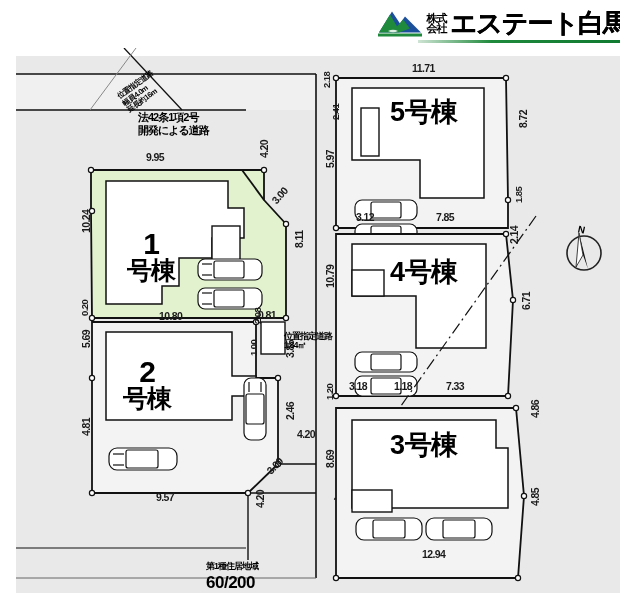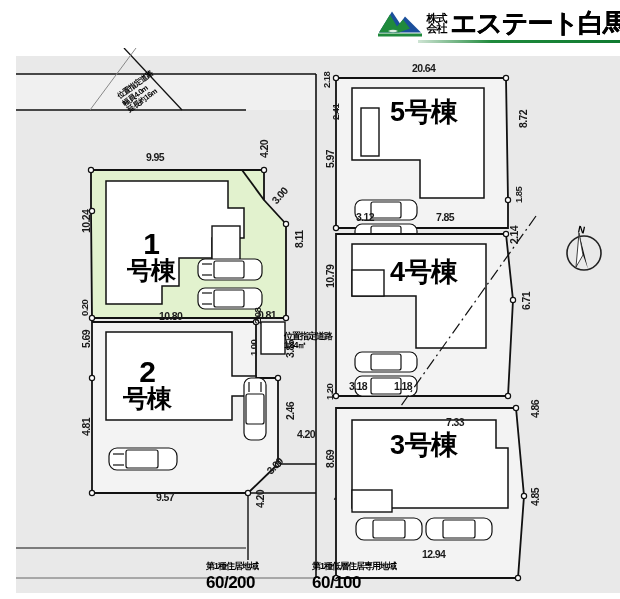--- a/index.html
+++ b/index.html
@@ -185,20 +185,24 @@
     
 
     
     <div class="rot-note" style="left:100px;top:46px;">
       <div>位置指定道路</div>
       <div>幅員4.0m</div>
       <div>延長約16m</div>
     </div>
 
     
+    <div class="roadnote" style="left:122px;top:63px;">
+      <div>法42条1項2号</div>
+      <div>開発による道路</div>
+    </div>
 
     
     <div class="note" style="left:268px;top:284px;">
       <div>位置指定道路</div>
       <div>1.84㎡</div>
     </div>
 
     
     <div class="house-no" style="left:96px;top:182px;width:78px;font-size:30px;">
       <div>1</div>
@@ -239,49 +243,45 @@
     <div class="dimv" style="left:232px;top:308px;font-size:9.5px;">1.00</div>
     <div class="dimv" style="left:268px;top:310px;">3.85</div>
     <div class="dimv" style="left:268px;top:372px;">2.46</div>
     <div class="dimv" style="left:248px;top:420px;transform:rotate(-46deg);">3.00</div>
     <div class="dimv" style="left:238px;top:460px;">4.20</div>
     <div class="dim" style="left:281px;top:380px;">4.20</div>
     <div class="dimv" style="left:308px;top:420px;">8.69</div>
     <div class="dimv" style="left:308px;top:352px;font-size:9.5px;">1.20</div>
 
     
-    <div class="dim" style="left:396px;top:14px;">20.64</div>
+    <div class="dim" style="left:396px;top:14px;">11.71</div>
     <div class="dimv" style="left:305px;top:40px;font-size:9.5px;">2.18</div>
     <div class="dimv" style="left:314px;top:72px;font-size:9.5px;">2.41</div>
     <div class="dimv" style="left:308px;top:120px;">5.97</div>
     <div class="dim" style="left:340px;top:163px;">3.12</div>
     <div class="dim" style="left:420px;top:163px;">7.85</div>
     <div class="dimv" style="left:501px;top:80px;">8.72</div>
     <div class="dimv" style="left:497px;top:155px;font-size:9.5px;">1.85</div>
 
     
     <div class="dimv" style="left:308px;top:240px;">10.79</div>
     <div class="dim" style="left:333px;top:332px;">3.18</div>
     <div class="dim" style="left:378px;top:332px;">1.18</div>
-    <div class="dim" style="left:430px;top:332px;margin-top:36px;">7.33</div>
+    <div class="dim" style="left:430px;top:332px;">7.33</div>
     <div class="dimv" style="left:492px;top:196px;">2.14</div>
     <div class="dimv" style="left:504px;top:262px;">6.71</div>
 
     
     <div class="dim" style="left:406px;top:500px;">12.94</div>
     <div class="dimv" style="left:513px;top:370px;">4.86</div>
     <div class="dimv" style="left:513px;top:458px;">4.85</div>
 
     
     <div class="zone" style="left:190px;top:512px;">
       <span>第1種住居地域</span>
       <b>60/200</b>
     </div>
-    <div class="zone" style="left:296px;top:512px;">
-      <span>第1種低層住居専用地域</span>
-      <b>60/100</b>
-    </div>
 
     
     <div class="compass-n" style="left:562px;top:176px;">N</div>
 
   </div>
 </div>
 
 </body></html>

